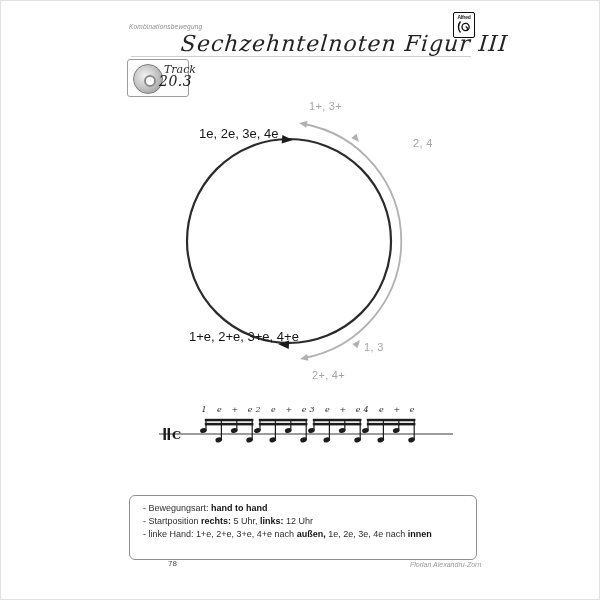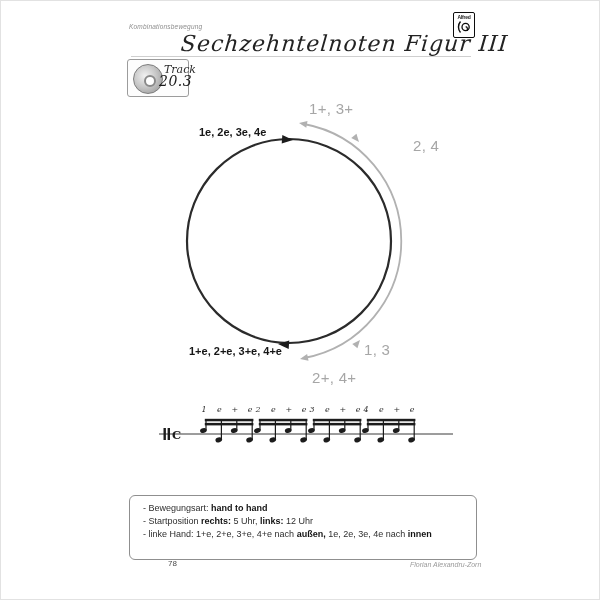--- a/index.html
+++ b/index.html
@@ -27,22 +27,22 @@
   
   .cd-badge{width:60px;height:36px;border:1px solid #9c9c9c;border-radius:3px;background:#fdfdfd;}
   .cd-disc{position:absolute;left:5px;top:4px;width:28px;height:28px;border-radius:50%;
     background:radial-gradient(circle at 11px 11px,#f2f2f2 0%,#c9c9c9 45%,#8f8f8f 100%);
     border:1px solid #7d7d7d;}
   .cd-hole{position:absolute;left:10px;top:10px;width:8px;height:8px;border-radius:50%;
     background:#fff;border:2px solid #8a8a8a;}
   .cd-track{font-family:"DejaVu Serif",serif;font-style:italic;font-size:11px;color:#2a2a2a;}
   .cd-number{font-family:"DejaVu Serif",serif;font-style:italic;font-size:14px;color:#1a1a1a;letter-spacing:.5px;}
   
-  .lab-black{font-size:11px;font-weight:bold;color:#161616;white-space:nowrap;}
-  .lab-gray{font-size:15px;color:var(--gray-label);white-space:nowrap;letter-spacing:.3px;}
+  .lab-black{font-size:13px;font-weight:normal;color:#161616;white-space:nowrap;}
+  .lab-gray{font-size:11px;color:var(--gray-label);white-space:nowrap;letter-spacing:.3px;}
   
   .count{position:absolute;width:12px;text-align:center;font-size:8px;font-style:italic;
     color:#2c2c2c;font-family:"DejaVu Serif",serif;}
   
   .info-box{width:346px;height:63px;border:1px solid #8f8f8f;border-radius:6px;background:#fff;}
   .info-lines{position:absolute;left:13px;top:6px;right:8px;}
   .info-line{font-size:9px;line-height:13.2px;color:#2e2e2e;white-space:nowrap;}
   .info-line b{font-weight:bold;color:#141414;}
   .footer-page{font-size:8px;color:#4a4a4a;margin-left:45px;}
   .footer-author{font-size:7px;font-style:italic;color:#9b9b9b;white-space:nowrap;}
@@ -82,21 +82,21 @@
     <polygon points="-11,-4.2 0,0 -11,4.2" fill="#1c1c1c" transform="translate(277,343) rotate(184)"></polygon>
 
     <path d="M 303 123 A 119 119 0 0 1 303 357" fill="none" stroke="#b1b1b1" stroke-width="1.8"></path>
     <polygon points="-8,-3.4 0,0 -8,3.4" fill="#b1b1b1" transform="translate(298,122) rotate(190)"></polygon>
     <polygon points="-8,-3.4 0,0 -8,3.4" fill="#b1b1b1" transform="translate(358,141) rotate(50)"></polygon>
     <polygon points="-8,-3.4 0,0 -8,3.4" fill="#b1b1b1" transform="translate(359,339) rotate(-50)"></polygon>
     <polygon points="-8,-3.4 0,0 -8,3.4" fill="#b1b1b1" transform="translate(299,358) rotate(168)"></polygon>
   </svg>
 
   <div class="abs lab-black" style="left:198px;top:125px;">1e, 2e, 3e, 4e</div>
-  <div class="abs lab-black" style="left:188px;top:344px;">1+e, 2+e, 3+e, 4+e</div>
+  <div class="abs lab-black" style="left:188px;top:328px;">1+e, 2+e, 3+e, 4+e</div>
   <div class="abs lab-gray" style="left:308px;top:99px;">1+, 3+</div>
   <div class="abs lab-gray" style="left:364px;top:136px;margin-left:48px;">2, 4</div>
   <div class="abs lab-gray" style="left:363px;top:340px;">1, 3</div>
   <div class="abs lab-gray" style="left:311px;top:368px;">2+, 4+</div>
 
   <svg class="abs" style="left:150px;top:403px;" width="310" height="42" viewBox="150 403 310 42">
       <line x1="158" y1="433" x2="452" y2="433" stroke="#3a3a3a" stroke-width="1"></line>
       <rect x="162.5" y="427" width="2.4" height="12" fill="#1c1c1c"></rect>
       <rect x="166.6" y="427" width="2.4" height="12" fill="#1c1c1c"></rect>
       <text x="171" y="437.8" font-size="11.5" font-weight="bold" font-family="&quot;DejaVu Serif&quot;,serif" fill="#1c1c1c">C</text>

